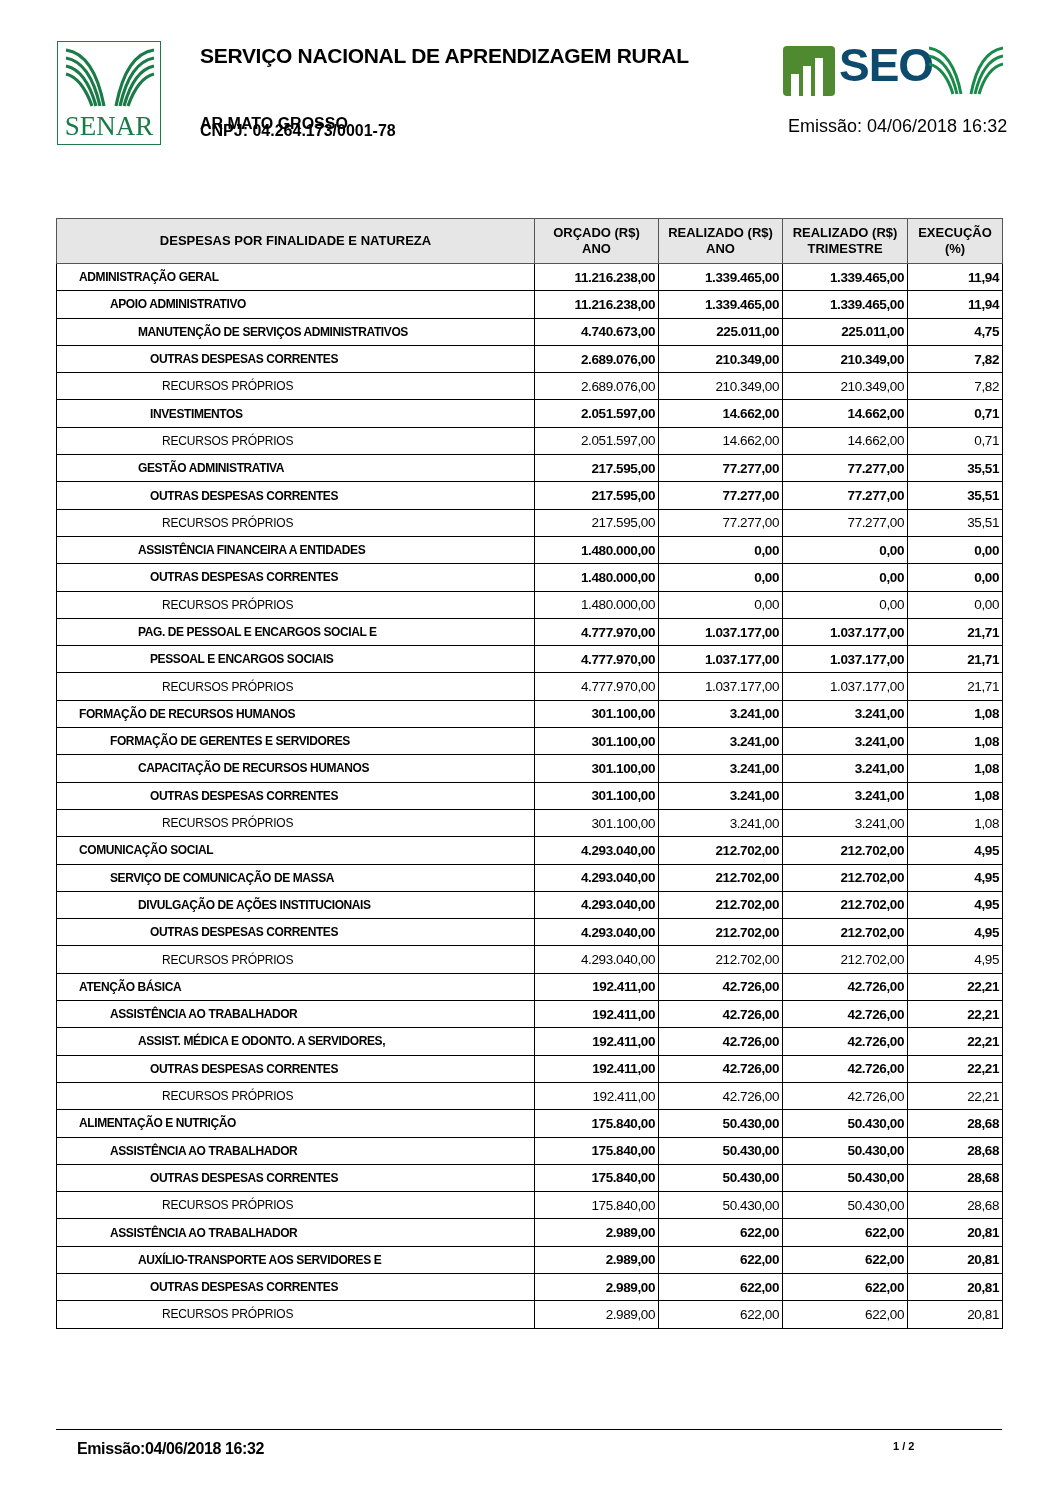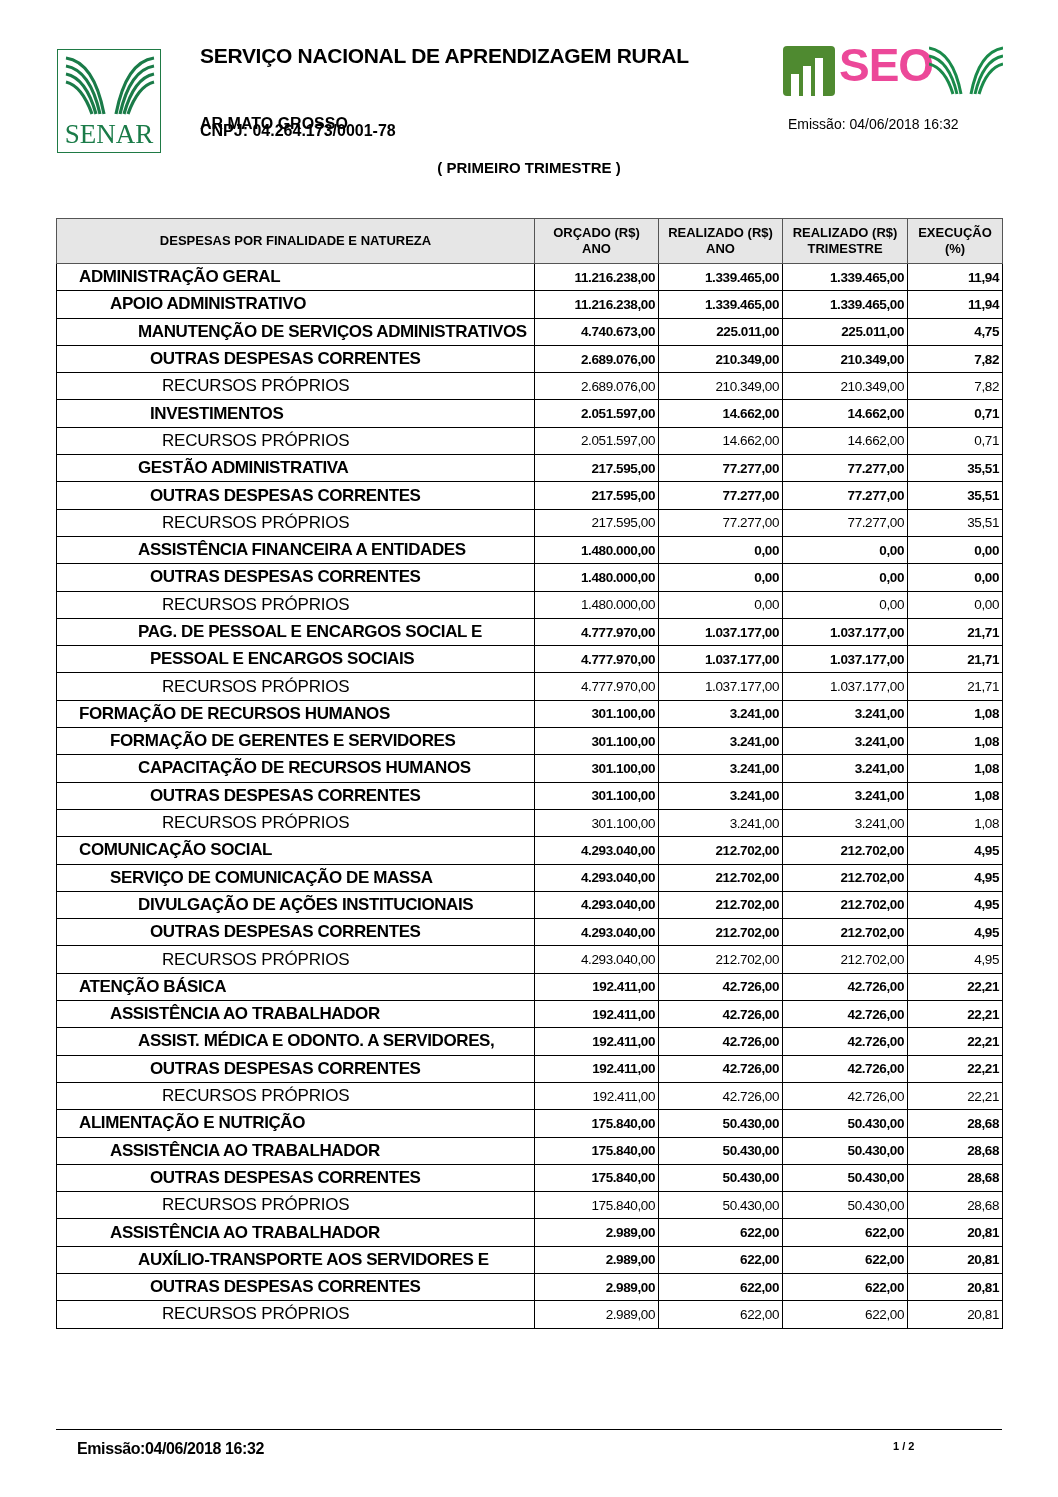--- a/index.html
+++ b/index.html
@@ -1,40 +1,40 @@
 <!DOCTYPE html>
 <html><head>
 <meta charset="utf-8">
 <style>
   html, body { margin: 0; padding: 0; background: #ffffff; }
   body { width: 1058px; height: 1497px; position: relative; font-family: "Liberation Sans", sans-serif; color: #000; overflow: hidden; }
 
-  .logo-senar { position: absolute; left: 57px; top: 41px; width: 104px; height: 104px; border: 1px solid #1f7a45; box-sizing: border-box; background: #fff; margin-top: 8px; }
+  .logo-senar { position: absolute; left: 57px; top: 41px; width: 104px; height: 104px; border: 1px solid #1f7a45; box-sizing: border-box; background: #fff; }
   .logo-senar svg { position: absolute; left: 6px; top: 4px; }
   .logo-senar .senar-text { position: absolute; left: 0; right: 0; bottom: 2px; text-align: center; font-family: "Liberation Serif", serif; font-size: 27px; color: #1a7b48; letter-spacing: 0px; }
 
   .org-name { position: absolute; left: 200px; top: 44px; font-size: 21px; font-weight: bold; letter-spacing: -0.3px; }
   .org-sub { position: absolute; left: 200px; top: 83px; font-size: 16px; font-weight: bold; margin-top: 32px; }
   .org-cnpj { position: absolute; left: 200px; top: 122px; font-size: 16px; font-weight: bold; }
 
   .logo-seo { position: absolute; left: 783px; top: 42px; width: 220px; height: 55px; }
   .seo-box { position: absolute; left: 0; top: 4px; width: 52px; height: 50px; background: #4f8a30; border-radius: 4px; }
   .seo-box span { position: absolute; bottom: 0; width: 8px; background: #fff; }
-  .seo-text { position: absolute; left: 56px; top: -4px; font-size: 46px; font-weight: bold; color: #ec4899; letter-spacing: -1px; }
+  .seo-text { position: absolute; left: 56px; top: -4px; font-size: 46px; font-weight: bold; color: #0c4a6e; letter-spacing: -1px; }
   .seo-leaf { position: absolute; left: 146px; top: 2px; }
 
-  .emission-top { position: absolute; left: 788px; top: 116px; font-size: 14px; }
+  .emission-top { position: absolute; left: 788px; top: 116px; font-size: 18px; }
 
   .report-title { position: absolute; left: 0; width: 1058px; top: 158px; text-align: center; font-size: 15px; font-weight: bold; line-height: 19px; }
 
   table.budget { position: absolute; left: 56px; top: 218px; width: 946px; border-collapse: collapse; table-layout: fixed; }
   table.budget th, table.budget td { border: 1.5px solid #000; padding: 0 3px; height: 27.3px; box-sizing: border-box; overflow: hidden; white-space: nowrap; }
   table.budget th { background: #e6e6e6; font-size: 13px; font-weight: bold; text-align: center; height: 45px; line-height: 16px; white-space: normal; border-color: #555; }
   table.budget td.num { text-align: right; font-weight: bold; font-size: 13.5px; letter-spacing: -0.4px; }
-  table.budget td.desc { font-size: 17px; font-weight: bold; letter-spacing: -0.4px; }
+  table.budget td.desc { font-size: 12px; font-weight: bold; letter-spacing: -0.4px; }
   td.lvl0 { padding-left: 22px !important; }
   td.lvl1 { padding-left: 53px !important; }
   td.lvl2 { padding-left: 81px !important; }
   td.lvl3 { padding-left: 93px !important; }
   td.lvl4 { padding-left: 105px !important; font-weight: normal !important; letter-spacing: -0.2px !important; }
   td.plain { font-weight: normal !important; }
 
   .footer-line { position: absolute; left: 56px; top: 1429px; width: 946px; height: 0; border-top: 1px solid #000; }
   .footer-emission { position: absolute; left: 77px; top: 1440px; font-size: 16px; font-weight: bold; letter-spacing: -0.4px; }
   .footer-page { position: absolute; left: 893px; top: 1440px; font-size: 11px; font-weight: bold; }
@@ -77,21 +77,20 @@
       <path d="M74 4 Q50 8 42 50"></path>
       <path d="M74 12 Q54 16 46 50"></path>
       <path d="M74 20 Q58 24 50 50"></path>
     </g>
   </svg>
 </div>
 
 <div class="emission-top">Emissão: 04/06/2018 16:32</div>
 
 <div class="report-title">
-  <div>( PRIMEIRO TRIMESTRE )</div>
 </div>
 
 <table class="budget">
   <colgroup>
     <col style="width:478px">
     <col style="width:124px">
     <col style="width:124px">
     <col style="width:125px">
     <col style="width:95px">
   </colgroup>

